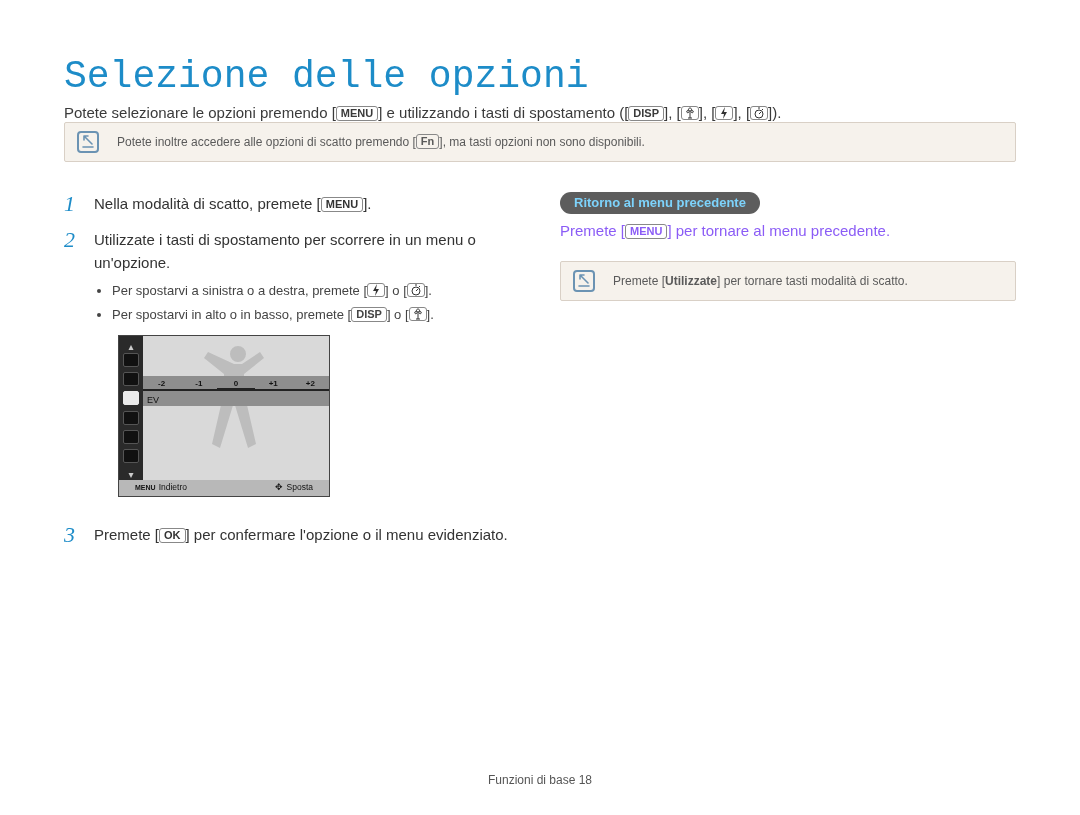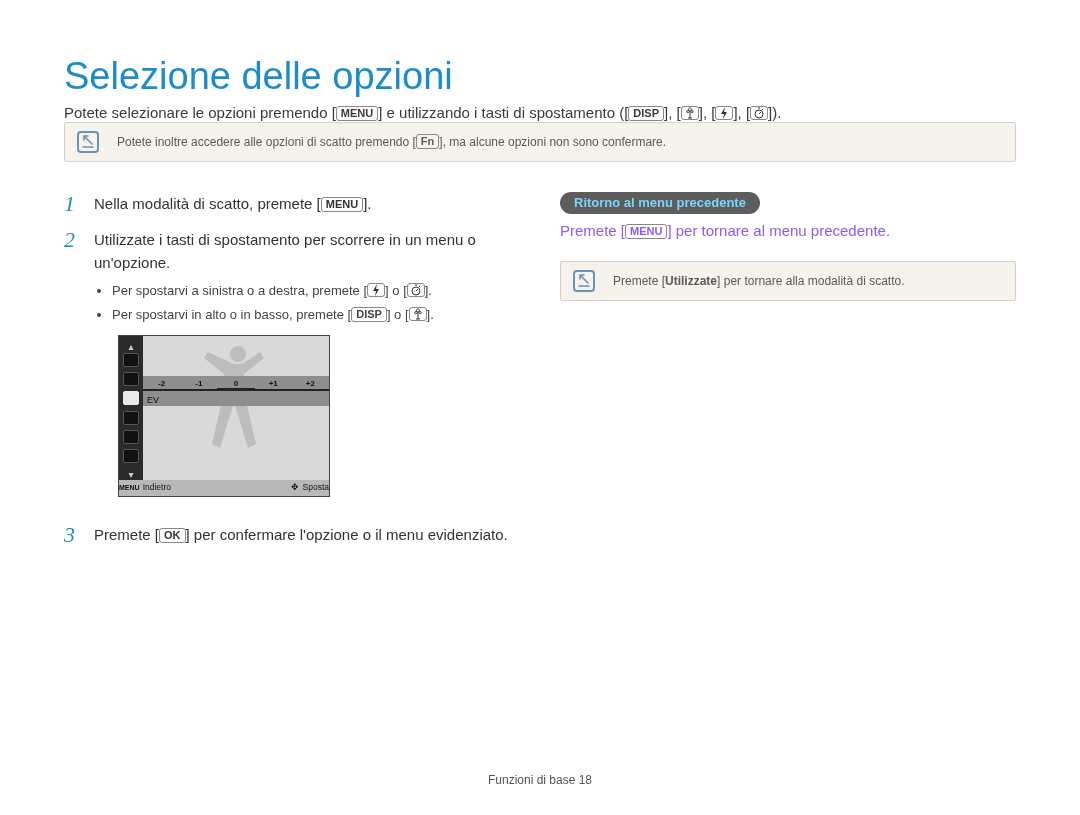--- a/index.html
+++ b/index.html
@@ -12,21 +12,21 @@
     color: #222;
     position: relative;
     padding: 55px 64px 0 64px;
   }
   .title {
     font-size: 38px;
     font-weight: 400;
     color: #1d8cc8;
     letter-spacing: 0px;
     margin: 0 0 6px 0;
-    font-family: Liberation Sans, sans-serif;
+    font-family: Liberation Mono, monospace;
   }
   .subtitle-line {
     font-size: 15px;
     color: #3a3a3a;
     margin: 4px 0 1px 0;
   }
   .btn-box {
     display: inline-block;
     font-size: 11px;
     font-weight: 700;
@@ -182,21 +182,21 @@
   }
   .fig-footer {
     position: absolute;
     left: 0; right: 0; bottom: 0;
     height: 16px;
     background: #b8b8b8;
     display: flex;
     align-items: center;
     font-size: 8.5px;
     color: #111;
-    padding: 0 0;
+    padding: 0 16px;
   }
   .fig-footer .lab { margin-left: 3px; margin-right: 30px; }
   .fig-footer .mb { font-weight: 700; font-size: 7px; }
   .fig-footer .navglyph { margin-left: auto; margin-right: 4px; font-size: 9px; }
   .page-footer {
     position: absolute;
     bottom: 28px;
     left: 0; right: 0;
     text-align: center;
     font-size: 12px;
@@ -218,21 +218,21 @@
         <path d="M7 7l2-2M6 1h2M10 2l1 1" stroke="#333" stroke-width="1"></path>
       </svg></span><span>]).</span>
 </div>
 
 <div class="note-box">
   <span class="note-icon">
     <svg width="14" height="14" viewBox="0 0 14 14">
         <path d="M3 1l8 8M3 1v4M3 1h4M2 12h10" stroke="#6b93b3" stroke-width="1.6" fill="none" stroke-linecap="round"></path>
       </svg>
   </span>
-  <span>Potete inoltre accedere alle opzioni di scatto premendo [</span><span class="btn-box">Fn</span><span>], ma alcune opzioni non sono confermare.</span>
+  <span>Potete inoltre accedere alle opzioni di scatto premendo [</span><span class="btn-box">Fn</span><span>], ma tasti opzioni non sono disponibili.</span>
 </div>
 
 <div class="columns">
   <div class="col">
 
     <div class="step">
       <div class="step-num">1</div>
       <div class="step-body">
         <span>Nella modalità di scatto, premete [</span><span class="btn-box">MENU</span><span>].</span>
       </div>
@@ -307,20 +307,20 @@
     <div style="font-size:15px; color:#8b5cf6; margin-bottom:22px;">
       <span>Premete [</span><span class="btn-box">MENU</span><span>] per tornare al menu precedente.</span>
     </div>
 
     <div class="note-box">
       <span class="note-icon">
         <svg width="14" height="14" viewBox="0 0 14 14">
             <path d="M3 1l8 8M3 1v4M3 1h4M2 12h10" stroke="#6b93b3" stroke-width="1.6" fill="none" stroke-linecap="round"></path>
           </svg>
       </span>
-      <span>Premete [</span><b>Utilizzate</b><span>] per tornare alla modalità di scatto.</span>
+      <span>Premete [</span><b>Utilizzate</b><span>] per tornare tasti modalità di scatto.</span>
     </div>
   </div>
 </div>
 
 <div class="page-footer">
   <span>Funzioni di base </span><span>18</span>
 </div>
 
 </body></html>

